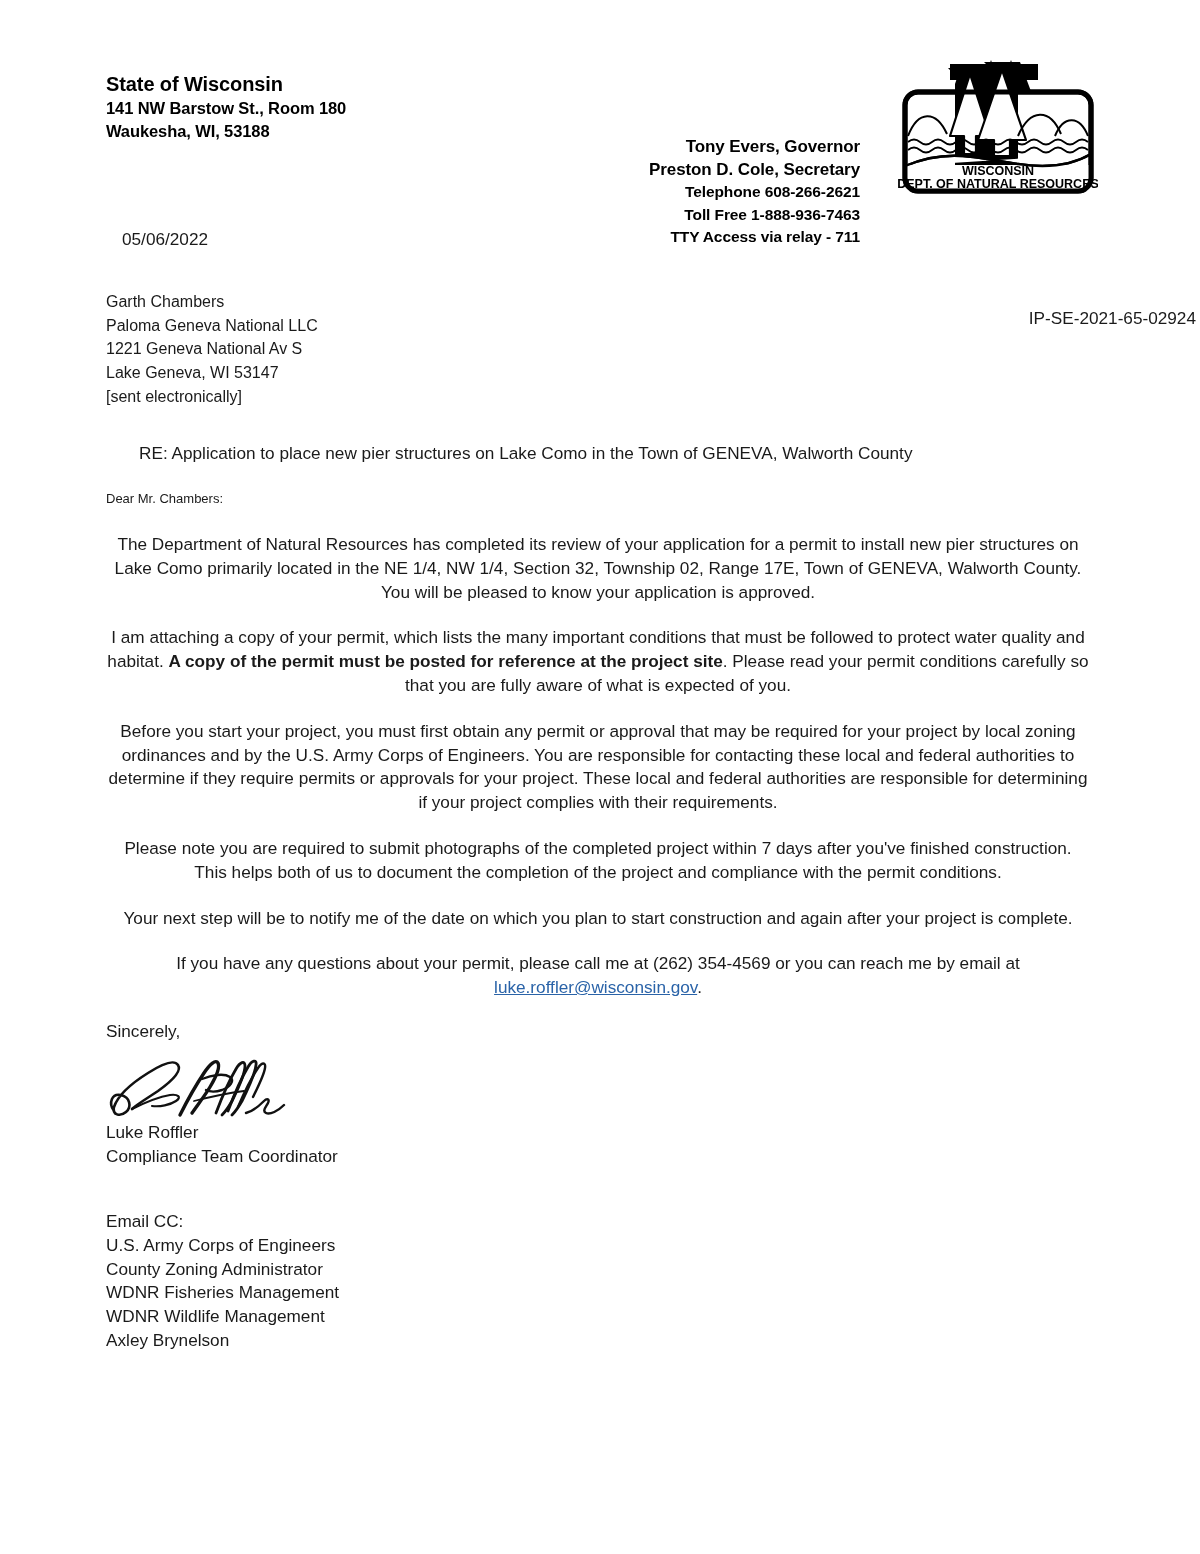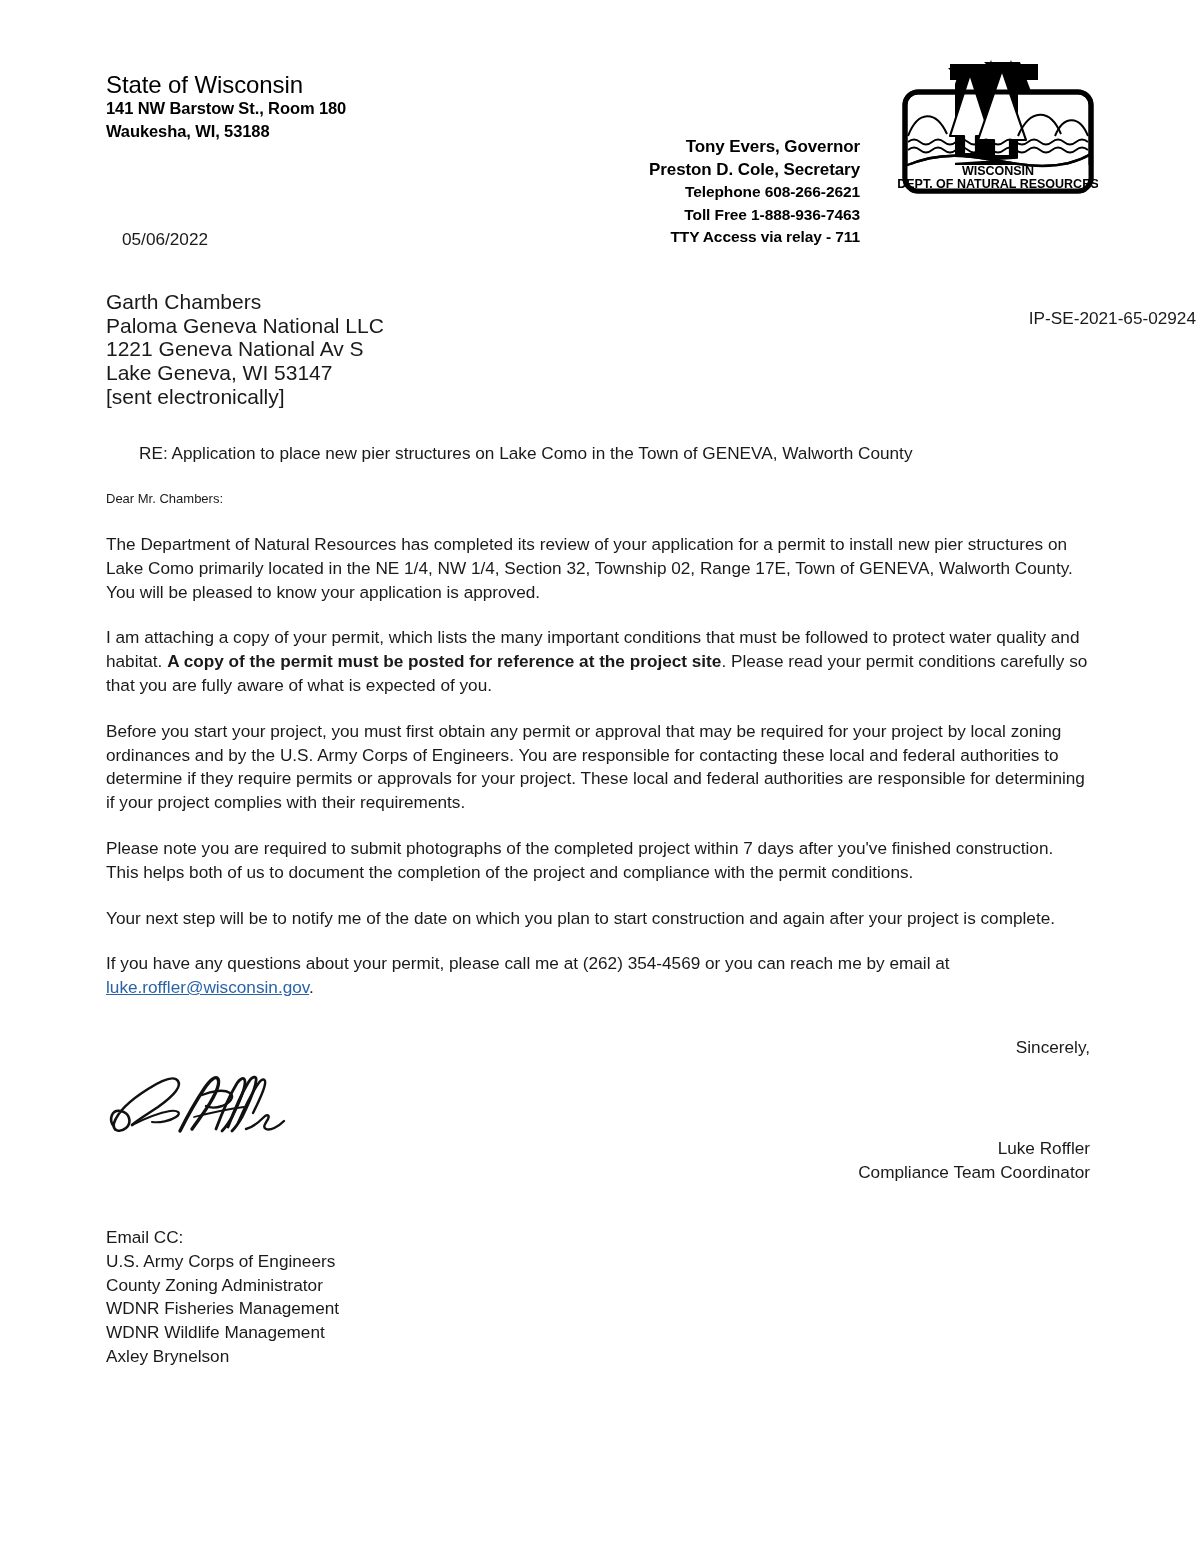--- a/index.html
+++ b/index.html
@@ -27,22 +27,22 @@
     width: 1200px;
     height: 140px;
   }
   .lh-left {
     position: absolute;
     left: 106px;
     top: 10px;
     width: 480px;
   }
   .lh-left .agency-state {
-    font-size: 24px;
-    font-weight: normal;
+    font-size: 20px;
+    font-weight: bold;
     letter-spacing: -0.1px;
     line-height: 25px;
     white-space: nowrap;
   }
   .lh-left .agency-dept {
     font-size: 17.5px;
     font-weight: bold;
     line-height: 23px;
     letter-spacing: -0.15px;
     white-space: nowrap;
@@ -95,21 +95,21 @@
     line-height: 23.8px;
     color: #1a1a1a;
   }
   .letter-date {
     font-size: 17.2px;
     line-height: 23px;
     margin-left: 16px;
   }
   .addr-block {
     margin-top: 39px;
-    font-size: 21px;
+    font-size: 16px;
     line-height: 23.7px;
   }
   .addr-block div { white-space: nowrap; }
 
   .permit-id {
     position: absolute;
     left: 806px;
     top: 79px;
     width: 284px;
     text-align: right;
@@ -125,32 +125,31 @@
   }
   .salutation {
     margin-top: 22px;
     font-size: 13px;
   }
   p.para {
     margin: 0;
     margin-top: 22px;
     font-size: 17.2px;
     line-height: 23.8px;
-    text-align: left;
+    text-align: center;
   }
   .bold-note { font-weight: bold; }
   a.email-link {
     color: #2a63a8;
     text-decoration: underline;
   }
 
   
   .sig-wrap {
-    margin-top: 36px;
-    text-align: right;
+    margin-top: 20px;
   }
   .sincerely { font-size: 17.2px; line-height: 23px; }
   .signature-img {
     margin-top: 2px;
     margin-left: 0px;
     width: 200px;
     height: 76px;
   }
   .sig-name {
     font-size: 17.2px;

